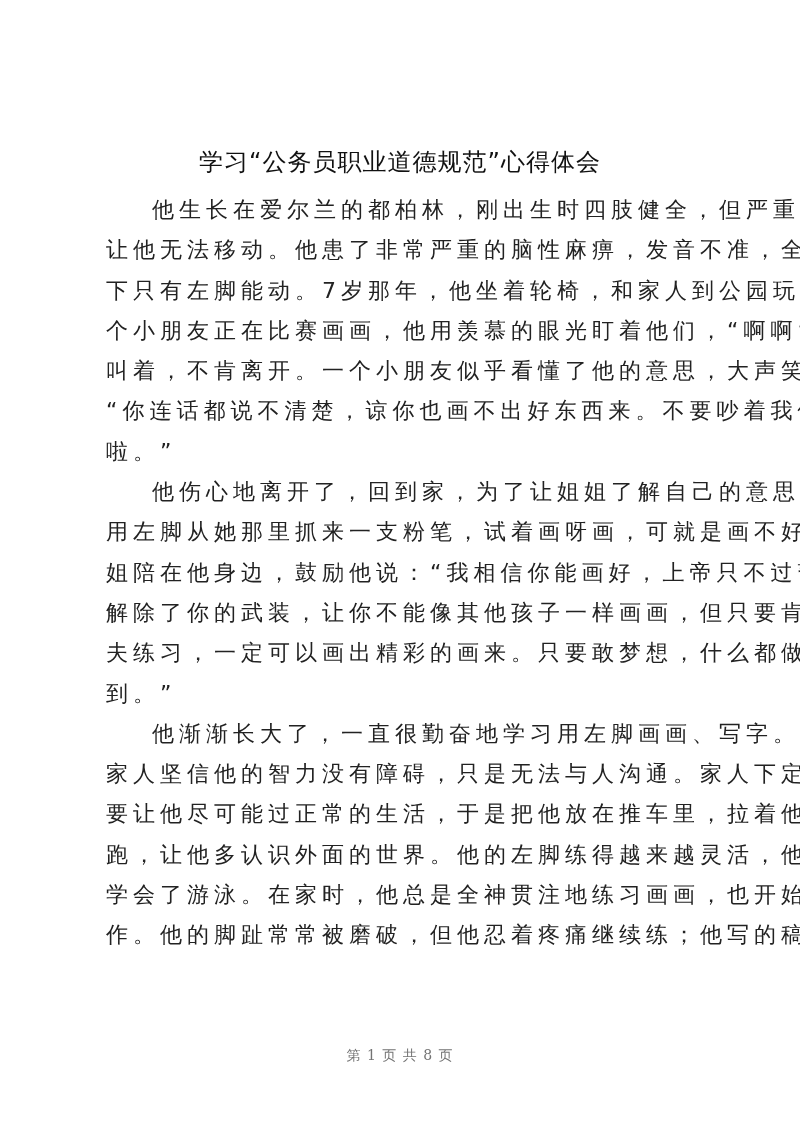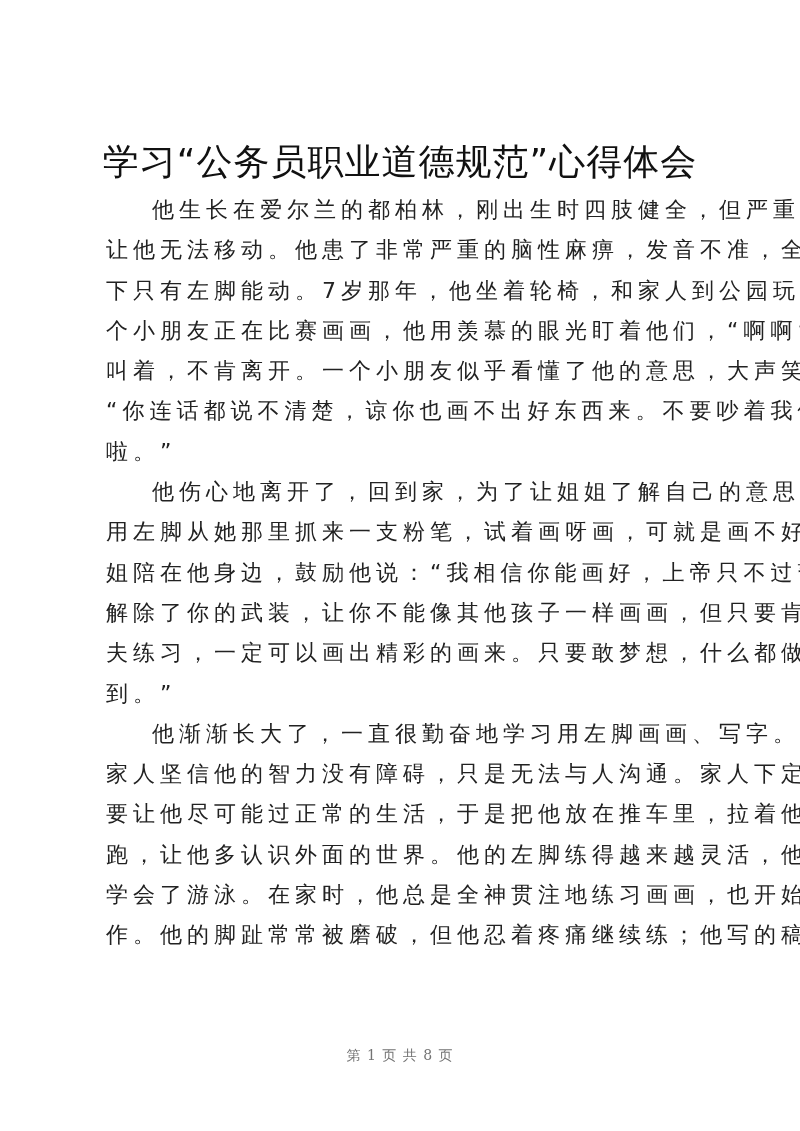--- a/index.html
+++ b/index.html
@@ -20,21 +20,21 @@
     left: 0; top: 0;
     width: 800px; height: 1131px;
     background: #ffffff;
   }
   .title {
     position: absolute;
     left: 0;
     width: 800px;
     top: 140px;
     text-align: center;
-    font-size: 36px;
+    font-size: 24px;
     line-height: 44px;
     font-family: "DejaVu Sans", "Liberation Sans", sans-serif;
     color: #111;
     letter-spacing: 1px;
   }
   .body-text {
     position: absolute;
     left: 106px;
     top: 190px;
     width: 600px;

